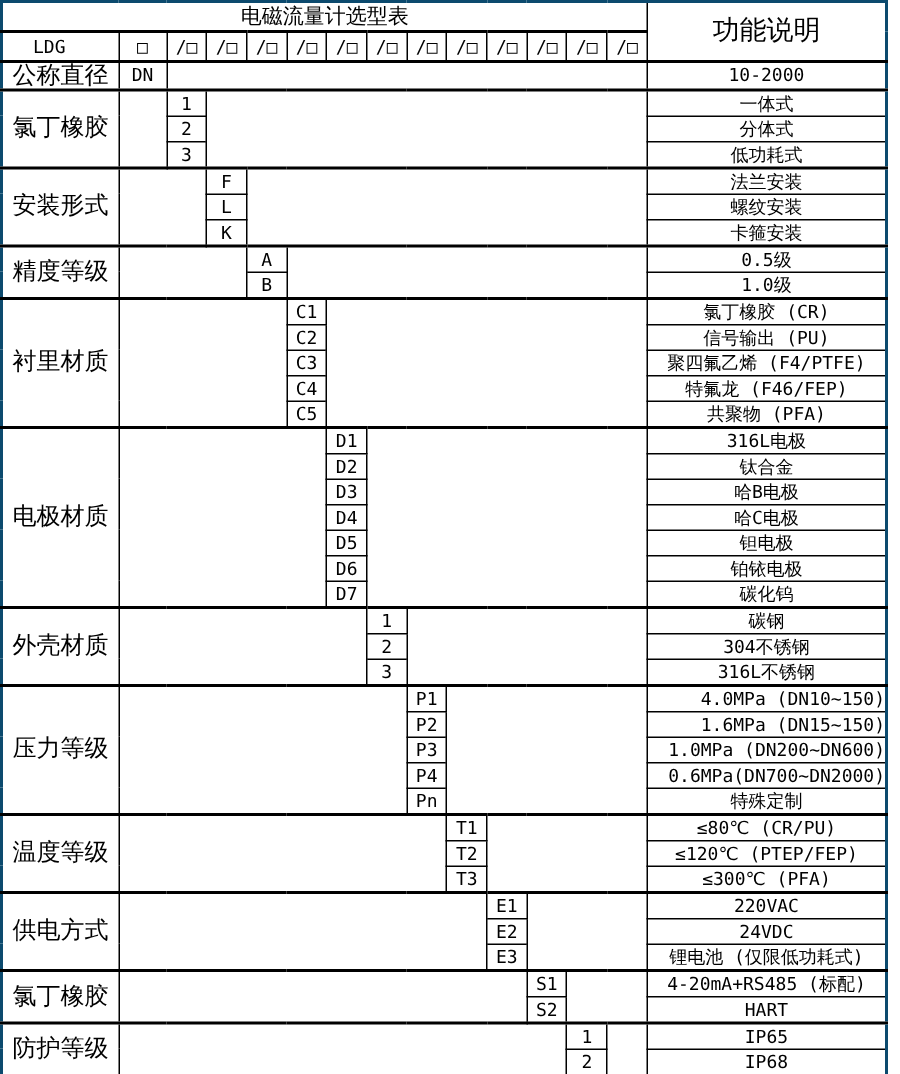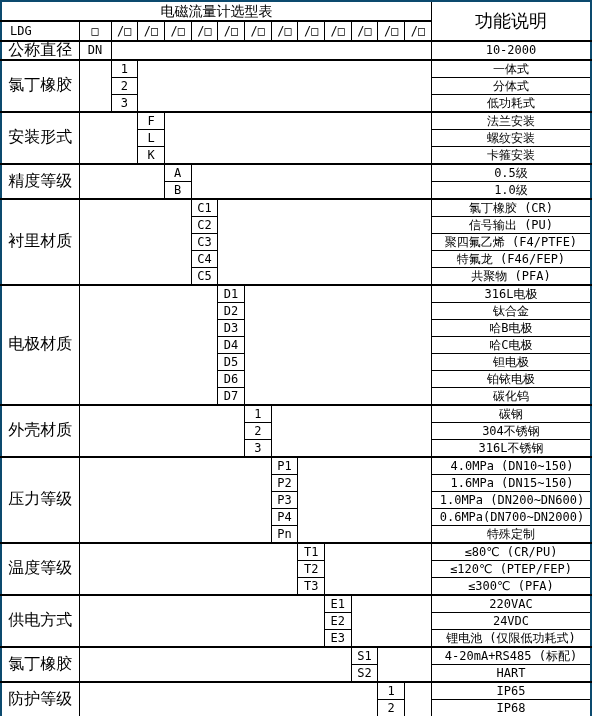--- a/index.html
+++ b/index.html
@@ -16,23 +16,23 @@
     padding:0; margin:0;
     height:16px;
     font-size:12px; line-height:1.05;
     text-align:center; vertical-align:middle;
     white-space:nowrap; overflow:hidden;
   }
   tr.hdr td { height:18px; }
   td.sec { border-top:2px solid #000; }        
   td.title { font-size:14px; }
   td.fn    { font-size:18px; }
-  td.ldg   { text-align:left; padding-left:8px; }
+  td.ldg   { text-align:left; padding-left:20px; }
   td.lbl   { font-size:16px; }
-  td.lft   { text-align:center; padding-left:2px; }
+  td.lft   { text-align:right; padding-left:2px; }
 </style>
 </head>
 <body>
 
 <div id="wrap">
 <table class="sel">
   <colgroup>
     <col style="width:78px">
     <col style="width:32px">
     <col style="width:26.7px">

